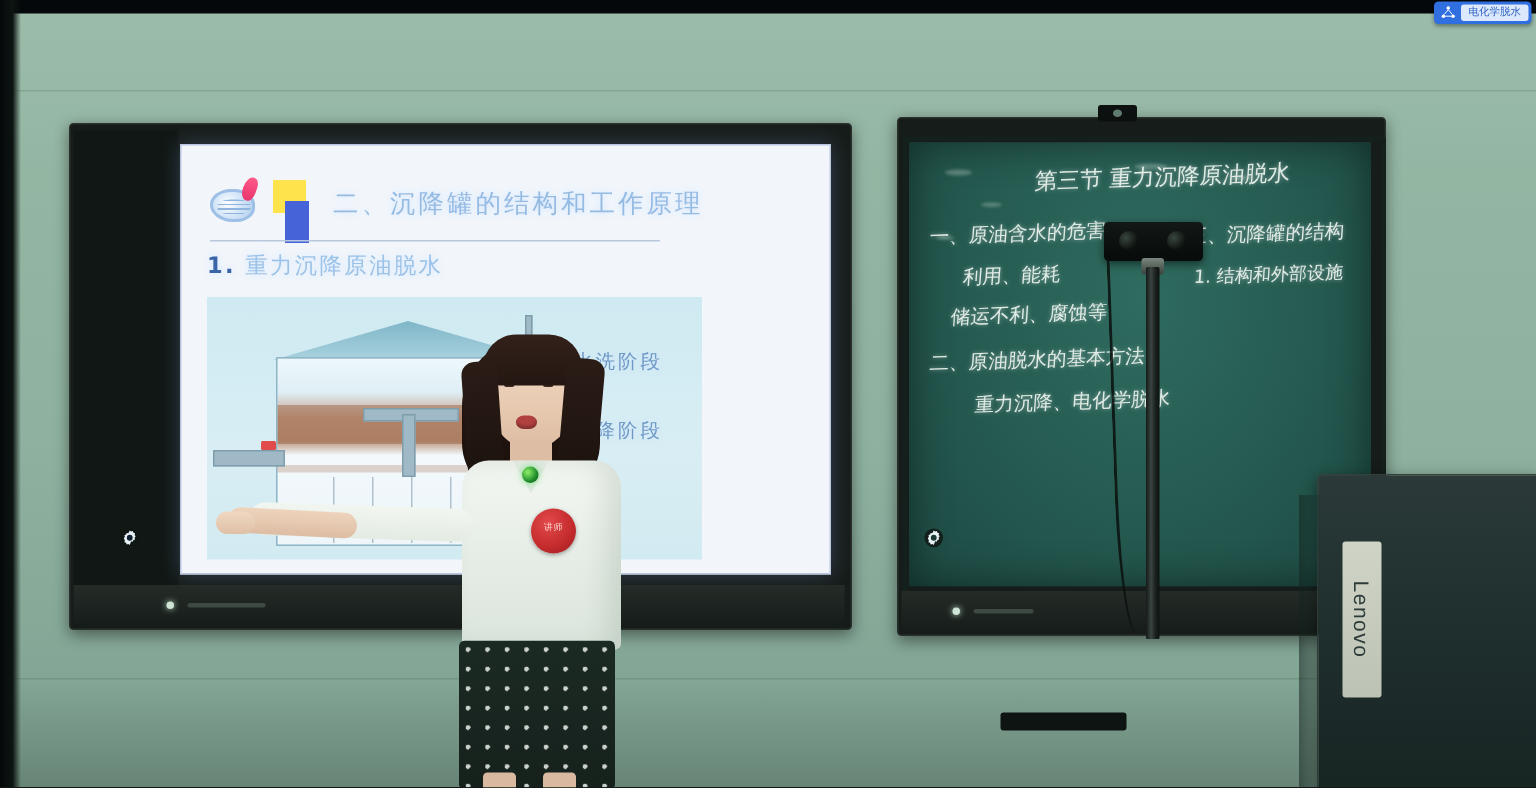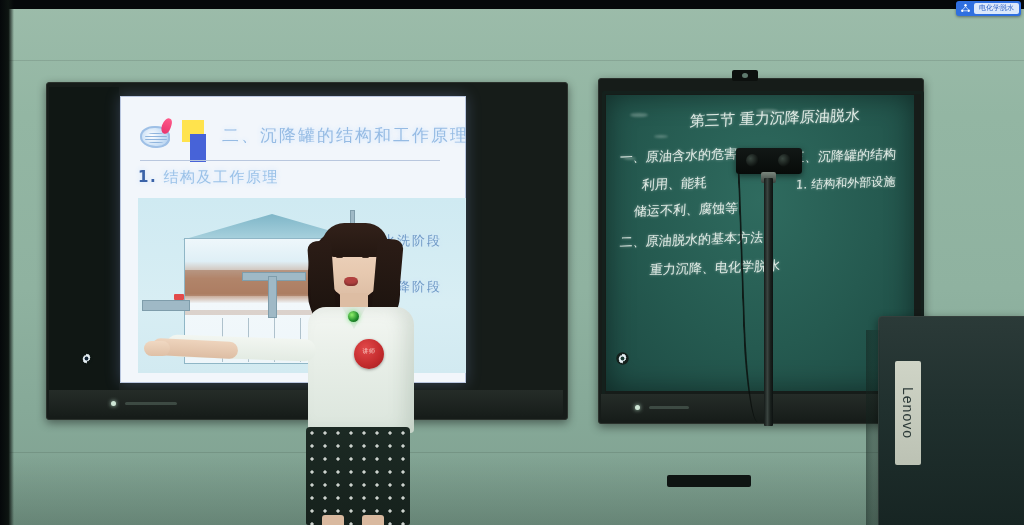--- a/index.html
+++ b/index.html
@@ -15,21 +15,21 @@
   .top-bar{position:absolute;left:0;top:0;width:1024px;height:9px;background:#05080a;}
   .left-edge{position:absolute;left:0;top:0;width:14px;height:525px;
     background:linear-gradient(90deg,#05080a 0%,#0d1411 60%,rgba(20,30,25,0) 100%);}
 
   
   .panel{position:absolute;border-radius:3px;box-shadow:0 3px 10px rgba(0,0,0,.45);}
 
   
   #left-display{left:46px;top:82px;width:520px;height:336px;background:#161c19;
     border:1px solid #2a312c;border-radius:3px;}
-  #left-display .screen{position:absolute;left:73px;top:13px;width:346px;height:287px;
+  #left-display .screen{position:absolute;left:73px;top:13px;width:434px;height:287px;
     background:#f2f6fb;overflow:hidden;
     box-shadow:inset 0 0 0 1px #b9c6df, 0 0 14px rgba(150,180,255,.25);}
   .ld-darkleft{position:absolute;left:2px;top:4px;width:70px;height:306px;background:#101714;}
   .ld-bottombar{position:absolute;left:2px;bottom:3px;width:514px;height:26px;
     background:linear-gradient(180deg,#252c28 0%,#171d1a 100%);border-radius:0 0 3px 3px;}
   .ld-btn{position:absolute;background:#3d4a43;border-radius:2px;}
   .ld-led{position:absolute;width:5px;height:5px;border-radius:50%;background:#cfe6d6;box-shadow:0 0 4px #bfe3cd;}
 
   
   .slide-wrap{position:absolute;inset:0;}
@@ -181,21 +181,21 @@
             <span class="emb-flame"></span>
           </span>
           <span class="sq-yellow"></span>
           <span class="sq-blue"></span>
           <span class="title-underline"></span>
           <span class="slide-title">二、沉降罐的结构和工作原理</span>
         </div>
 
         <div class="slide-sub">
           <b>1.</b>
-          <span>结构及工作原理</span>
+          <span>重力沉降原油脱水</span>
         </div>
 
         <div class="slide-figure">
           <div class="tank">
             <div class="tank-roof"></div>
             <div class="tank-body"></div>
             <div class="tank-band" style="top:56px;height:26px"></div>
             <div class="tank-band" style="top:96px;height:5px;opacity:.5"></div>
             <div class="tank-pipe" style="left:-40px;top:86px;width:46px;height:9px"></div>
             <div class="tank-pipe" style="left:-34px;top:128px;width:40px;height:8px"></div>

